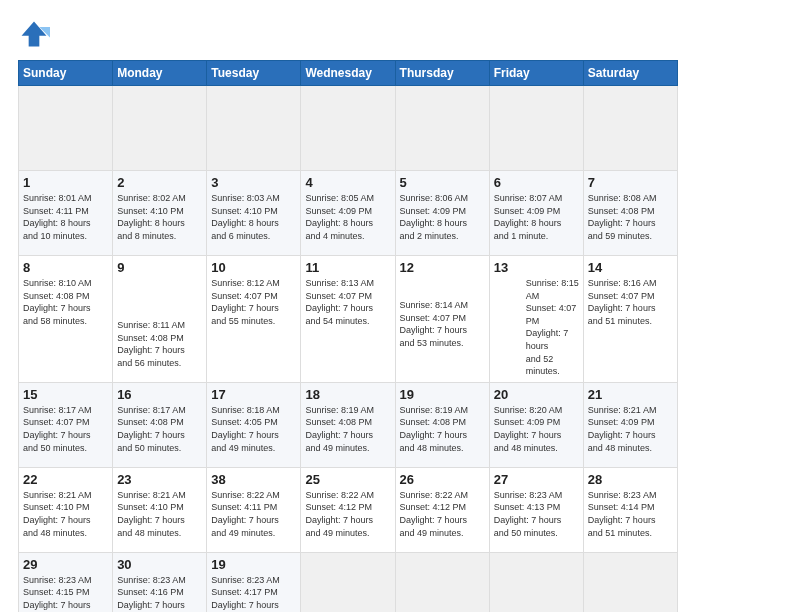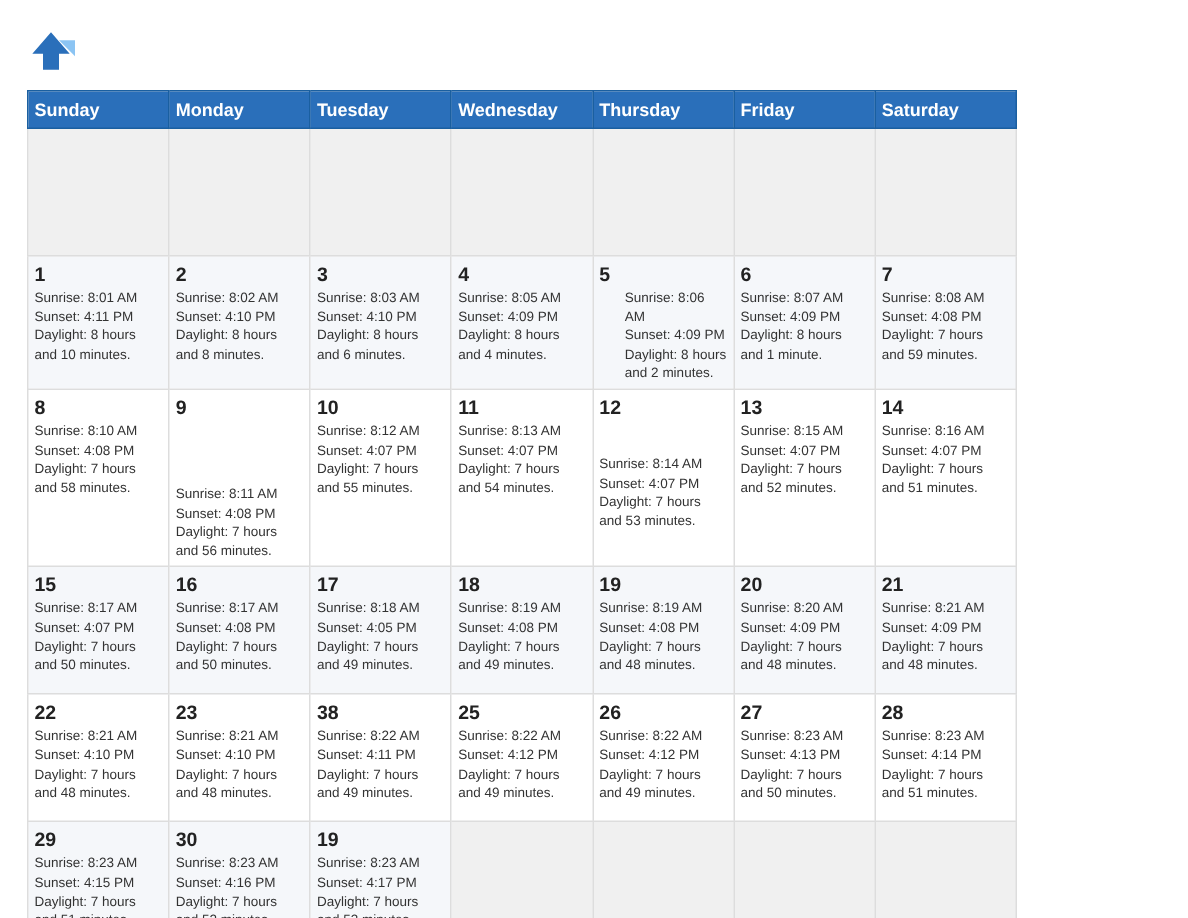--- a/index.html
+++ b/index.html
@@ -166,21 +166,21 @@
           </td>
           <td>
             <span class="day-num">4</span>
             <div class="day-info" style="white-space: pre-line;">Sunrise: 8:05 AM
 Sunset: 4:09 PM
 Daylight: 8 hours
 and 4 minutes.</div>
           </td>
           <td>
             <span class="day-num">5</span>
-            <div class="day-info" style="white-space: pre-line; margin-left: 17px;">Sunrise: 8:06 AM
+            <div class="day-info" style="white-space: pre-line;">Sunrise: 8:06 AM
 Sunset: 4:09 PM
 Daylight: 8 hours
 and 2 minutes.</div>
           </td>
           <td>
             <span class="day-num">6</span>
             <div class="day-info" style="white-space: pre-line;">Sunrise: 8:07 AM
 Sunset: 4:09 PM
 Daylight: 8 hours
 and 1 minute.</div>
@@ -224,21 +224,21 @@
           </td>
           <td>
             <span class="day-num">12</span>
             <div class="day-info" style="white-space: pre-line; margin-top: 24px;">Sunrise: 8:14 AM
 Sunset: 4:07 PM
 Daylight: 7 hours
 and 53 minutes.</div>
           </td>
           <td>
             <span class="day-num">13</span>
-            <div class="day-info" style="white-space: pre-line;">Sunrise: 8:15 AM
+            <div class="day-info" style="white-space: pre-line; margin-left: 32px;">Sunrise: 8:15 AM
 Sunset: 4:07 PM
 Daylight: 7 hours
 and 52 minutes.</div>
           </td>
           <td>
             <span class="day-num">14</span>
             <div class="day-info" style="white-space: pre-line;">Sunrise: 8:16 AM
 Sunset: 4:07 PM
 Daylight: 7 hours
 and 51 minutes.</div>

